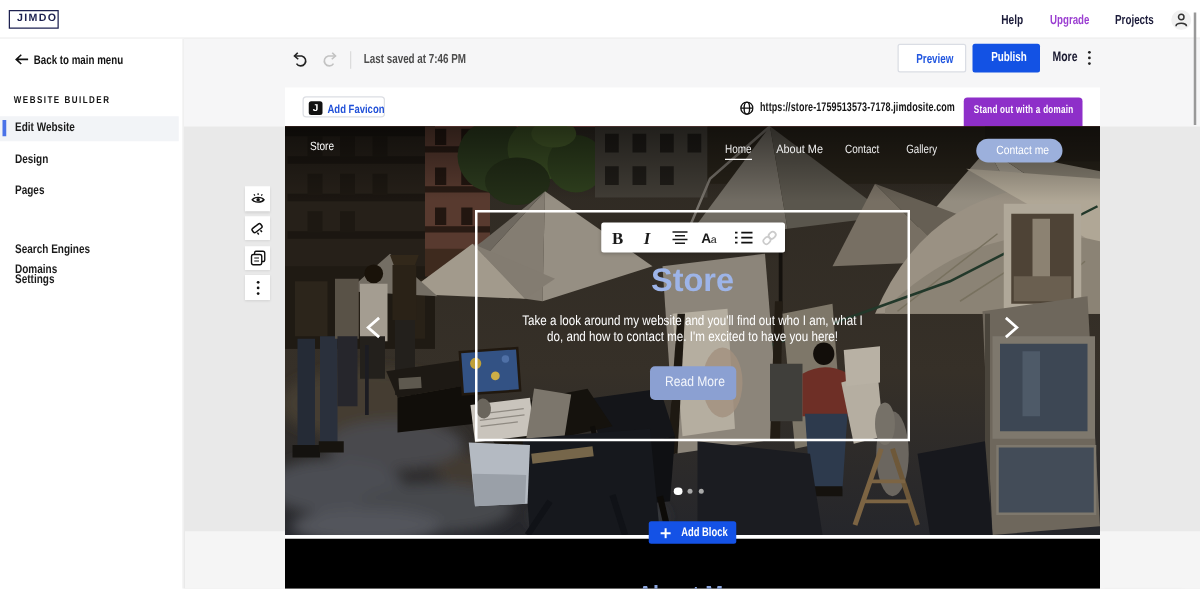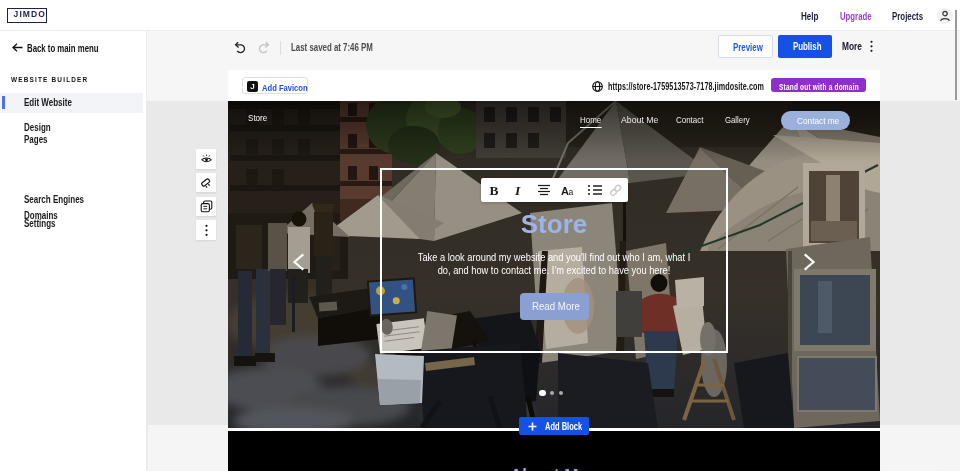--- a/index.html
+++ b/index.html
@@ -14,21 +14,21 @@
     color:#1d2150; font-size:8.5px; font-weight:bold; letter-spacing:1.1px;
     text-align:right; line-height:11.5px; padding-left:1px; }
   .toplink { top:10px; font-size:10.5px; font-weight:bold; color:#1c1c3a; }
   #avatar { left:937px; top:8px; width:16px; height:16px; border-radius:50%; background:#f1f1f1; }
 
   #sidebar { left:0; top:31px; width:147px; height:440px; background:#fff; border-right:1px solid #ececec; }
   #backrow { left:27px; top:43px; font-size:10px; font-weight:bold; color:#111; transform:scaleX(0.78); transform-origin:0 50%; white-space:nowrap; }
   #backarrow { left:12px; top:42.5px; }
   #wb { left:11px; top:74.5px; font-size:8px; font-weight:bold; letter-spacing:1.5px; color:#111; transform:scaleX(0.8); transform-origin:0 50%; white-space:nowrap; }
   .menuitem { left:0; width:143px; height:22px; font-size:10px; font-weight:bold; color:#1a1a1a;
-    line-height:22px; padding-left:24px; }
+    line-height:22px; padding-left:12px; }
   .menuitem > span { display:inline-block; transform:scaleX(0.8); transform-origin:0 50%; white-space:nowrap; }
   #mi-active { background:#f2f4f7; height:20px; line-height:20px; }
   #mi-bar { left:2px; top:96px; width:3px; height:13px; background:#4a72e8; }
 
   #mainbg { left:147px; top:101px; width:813px; height:370px; background:#e9e9e9; }
   #row2 { left:147px; top:31px; width:813px; height:70px; background:#f6f6f7; }
   #bgbottom1 { left:148px; top:425px; width:80px; height:46px; background:#f5f5f5; }
   #bgbottom2 { left:880px; top:425px; width:80px; height:46px; background:#f5f5f5; }
   #scrollthumb { left:955px; top:10px; width:2px; height:90px; background:#999; }
 
@@ -42,21 +42,21 @@
     transform:scaleX(0.75); transform-origin:0 0; white-space:nowrap; }
   #more { left:842px; top:39.5px; font-size:11px; font-weight:bold; color:#17172e; transform:scaleX(0.76); }
 
   #urlbar { left:228px; top:70px; width:652px; height:31px; background:#fff; }
   #favchip { left:242px; top:77px; width:66px; height:17px; border:1px solid #dcdee3; border-radius:3px; background:#fff; }
   #favj { left:4px; top:2.5px; width:11px; height:11px; background:#111; border-radius:2px;
     color:#fff; font-size:8px; font-weight:bold; text-align:center; line-height:11px; }
   #favtext { left:19px; top:3.5px; font-size:9.5px; font-weight:bold; color:#2050d8; transform:scaleX(0.8); transform-origin:0 0; white-space:nowrap; }
   #urltext { left:608px; top:80.5px; font-size:10px; font-weight:bold; color:#141414;
     transform:scaleX(0.72); transform-origin:0 0; white-space:nowrap; letter-spacing:0.1px; }
-  #domainbtn { left:771px; top:77.5px; width:95px; height:14px; background:#8e2fc9; border-radius:3px; }
+  #domainbtn { left:771px; top:77.5px; width:95px; height:32px; background:#8e2fc9; border-radius:3px; }
   #domainbtn span { position:absolute; left:8px; top:4px; font-size:9px; font-weight:bold; color:#fff;
     transform:scaleX(0.72); transform-origin:0 0; white-space:nowrap; letter-spacing:0.3px; }
 
   .tbox { left:196px; width:20px; height:19.5px; background:#fff; box-shadow:0 1px 2px rgba(0,0,0,.1); }
 
   #viewport { left:228px; top:101px; width:652px; height:327px; overflow:hidden; background:#7f1d1d; }
   #sep { left:228px; top:428px; width:652px; height:3px; background:#fff; }
   #blacksec { left:228px; top:431px; width:652px; height:40px; background:#000; overflow:hidden; }
   #aboutme { left:265px; top:33px; width:112px; text-align:center; font-size:22px; font-weight:bold; color:#8ca6de; transform:scaleX(0.78); }
 
@@ -109,21 +109,21 @@
 
   <div class="abs" id="sidebar"></div>
   <svg class="abs" id="backarrow" width="11" height="9" viewBox="0 0 11 9">
     <path d="M5 0.8 L1 4.5 L5 8.2 M1.2 4.5 H10.5" fill="none" stroke="#111" stroke-width="1.3"></path>
   </svg>
   <div class="abs" id="backrow">Back to main menu</div>
   <div class="abs" id="wb">WEBSITE BUILDER</div>
   <div class="abs menuitem" id="mi-active" style="top:93px;"><span>Edit Website</span></div>
   <div class="abs" id="mi-bar"></div>
   <div class="abs menuitem" style="top:117px;"><span>Design</span></div>
-  <div class="abs menuitem" style="top:129px;"><span>Pages</span></div>
+  <div class="abs menuitem" style="top:142px;"><span>Pages</span></div>
   <div class="abs menuitem" style="top:164.5px;margin-top:40px;"><span>Domains</span></div>
   <div class="abs menuitem" style="top:212.5px;"><span>Settings</span></div>
   <div class="abs menuitem" style="top:188.5px;"><span>Search Engines</span></div>
 
   <svg class="abs" style="left:234px;top:41px;" width="13" height="13" viewBox="0 0 13 13">
     <path d="M4.2 1.2 L1.6 3.8 L4.6 6.4" fill="none" stroke="#222" stroke-width="1.3"></path>
     <path d="M1.9 3.8 H7.4 A4 4 0 1 1 3.2 9.9" fill="none" stroke="#222" stroke-width="1.3"></path>
   </svg>
   <svg class="abs" style="left:257px;top:41px;" width="13" height="13" viewBox="0 0 13 13">
     <path d="M8.8 1.2 L11.4 3.8 L8.4 6.4" fill="none" stroke="#c2c2c2" stroke-width="1.3"></path>

